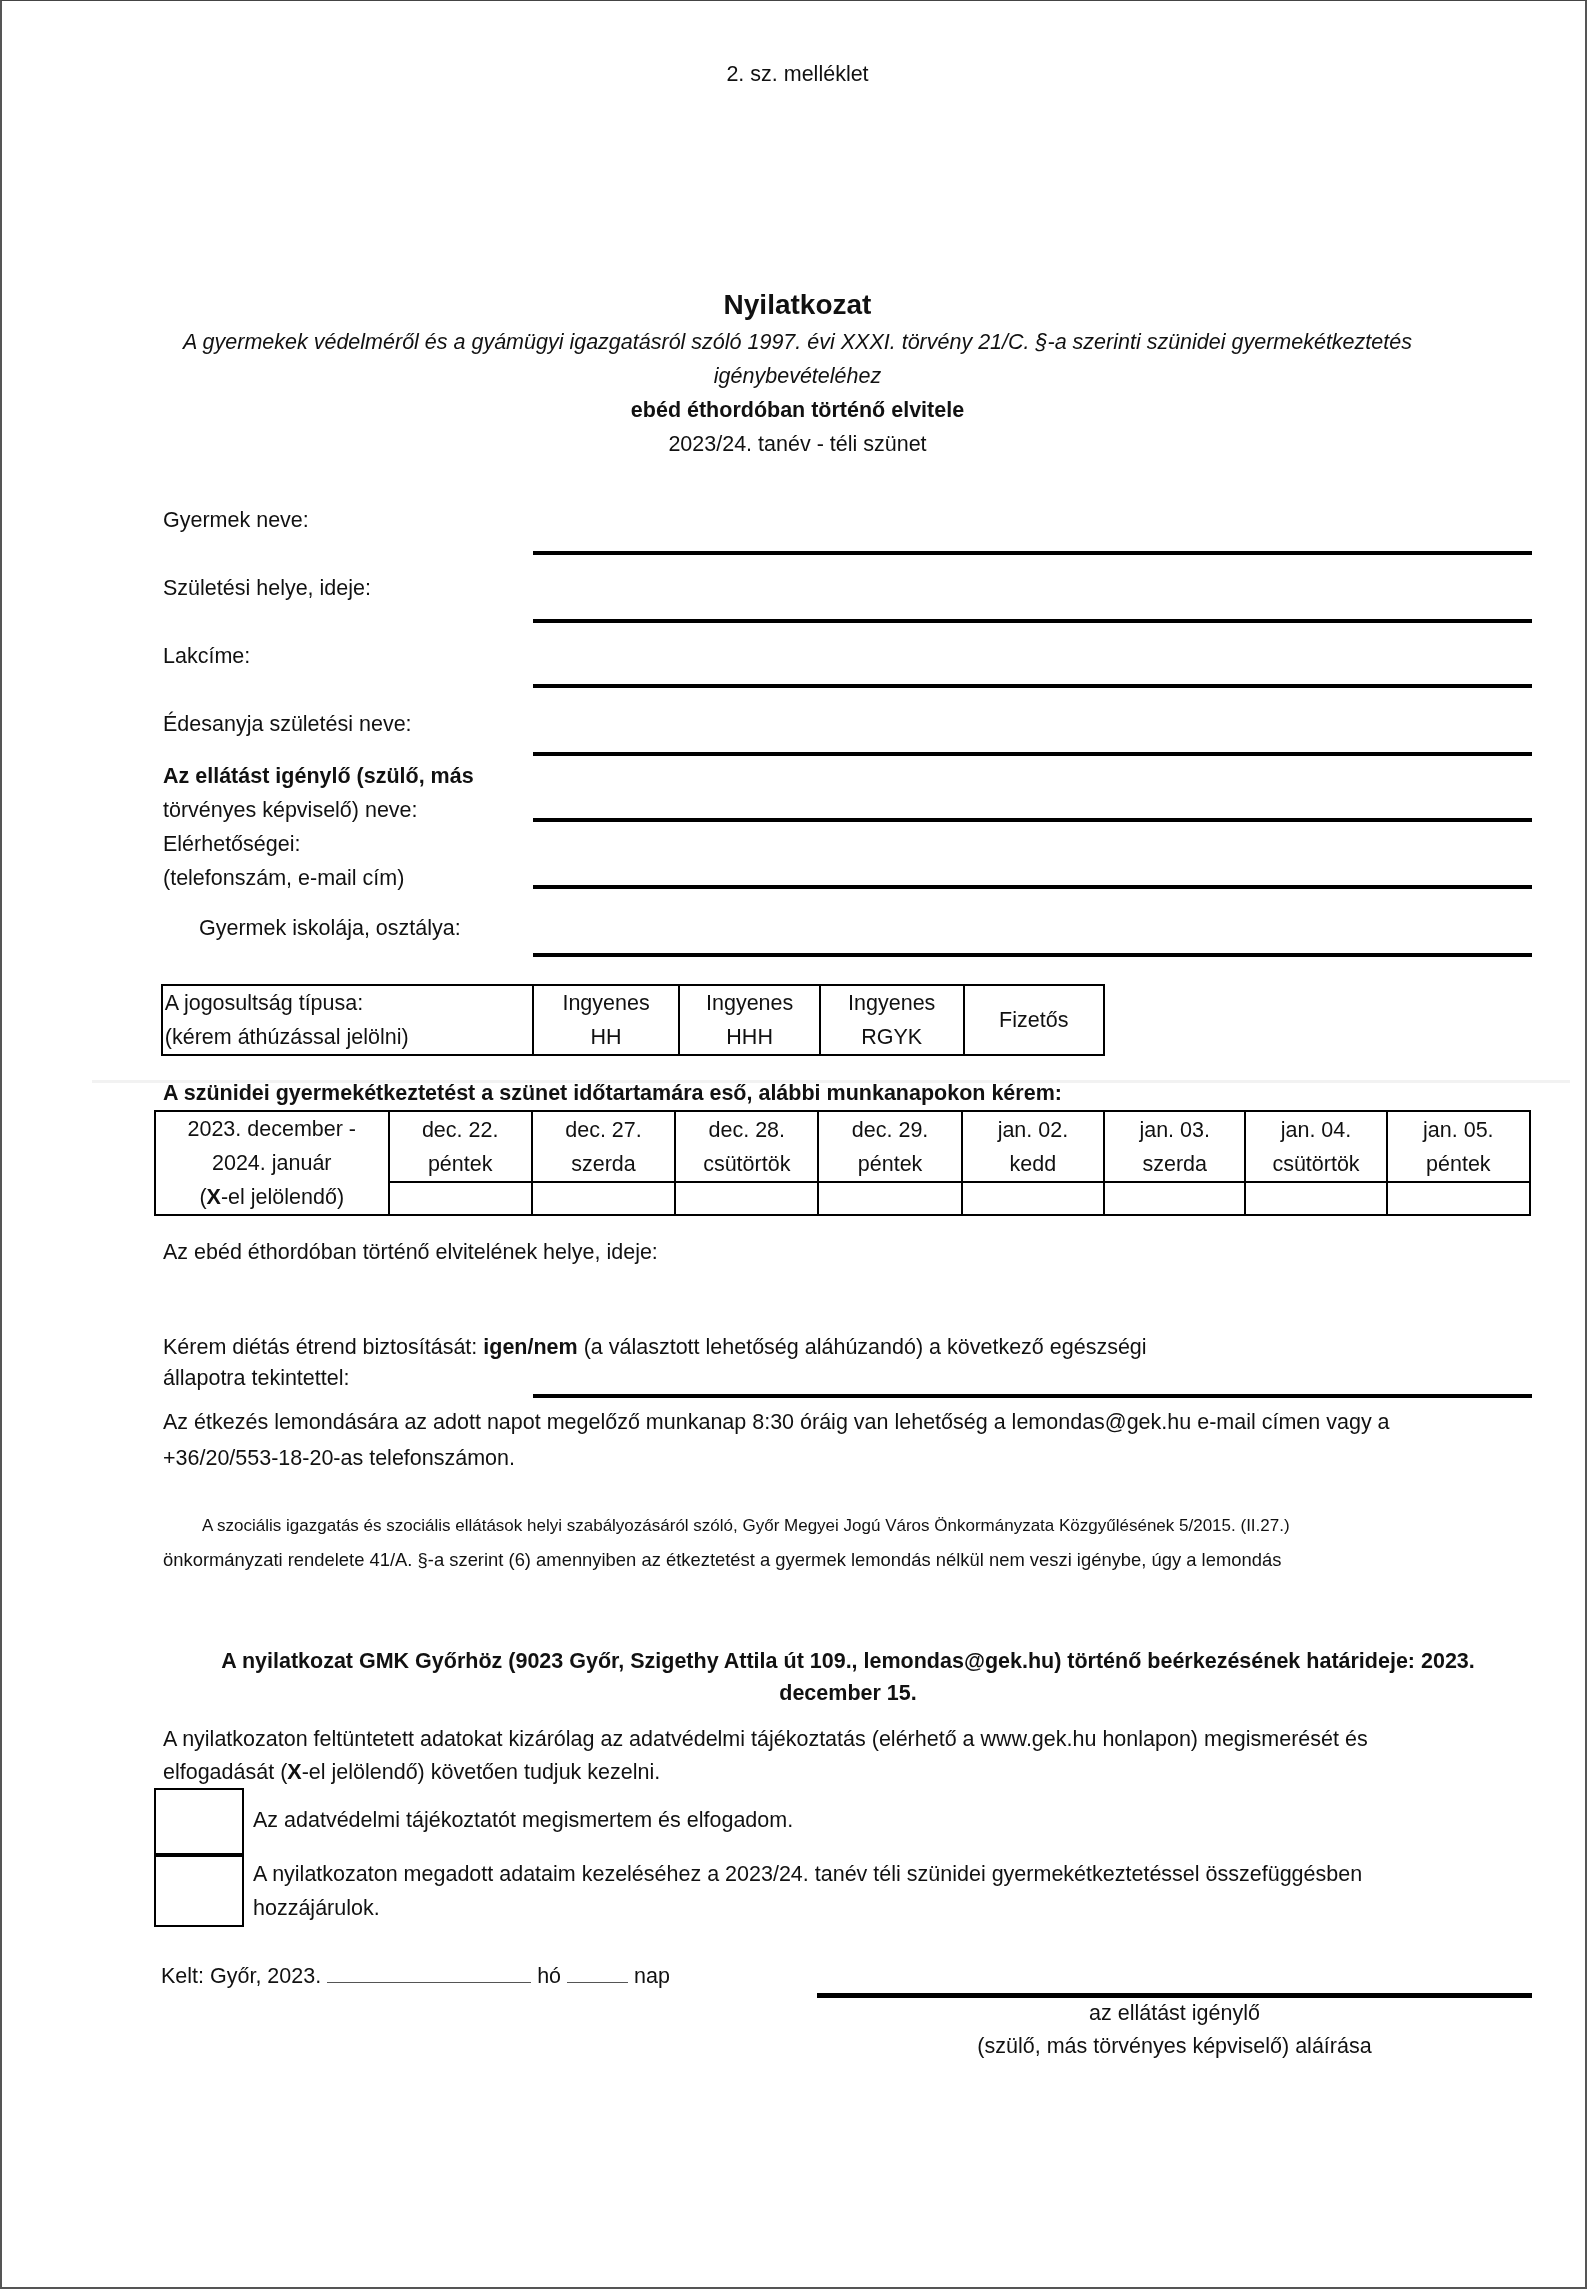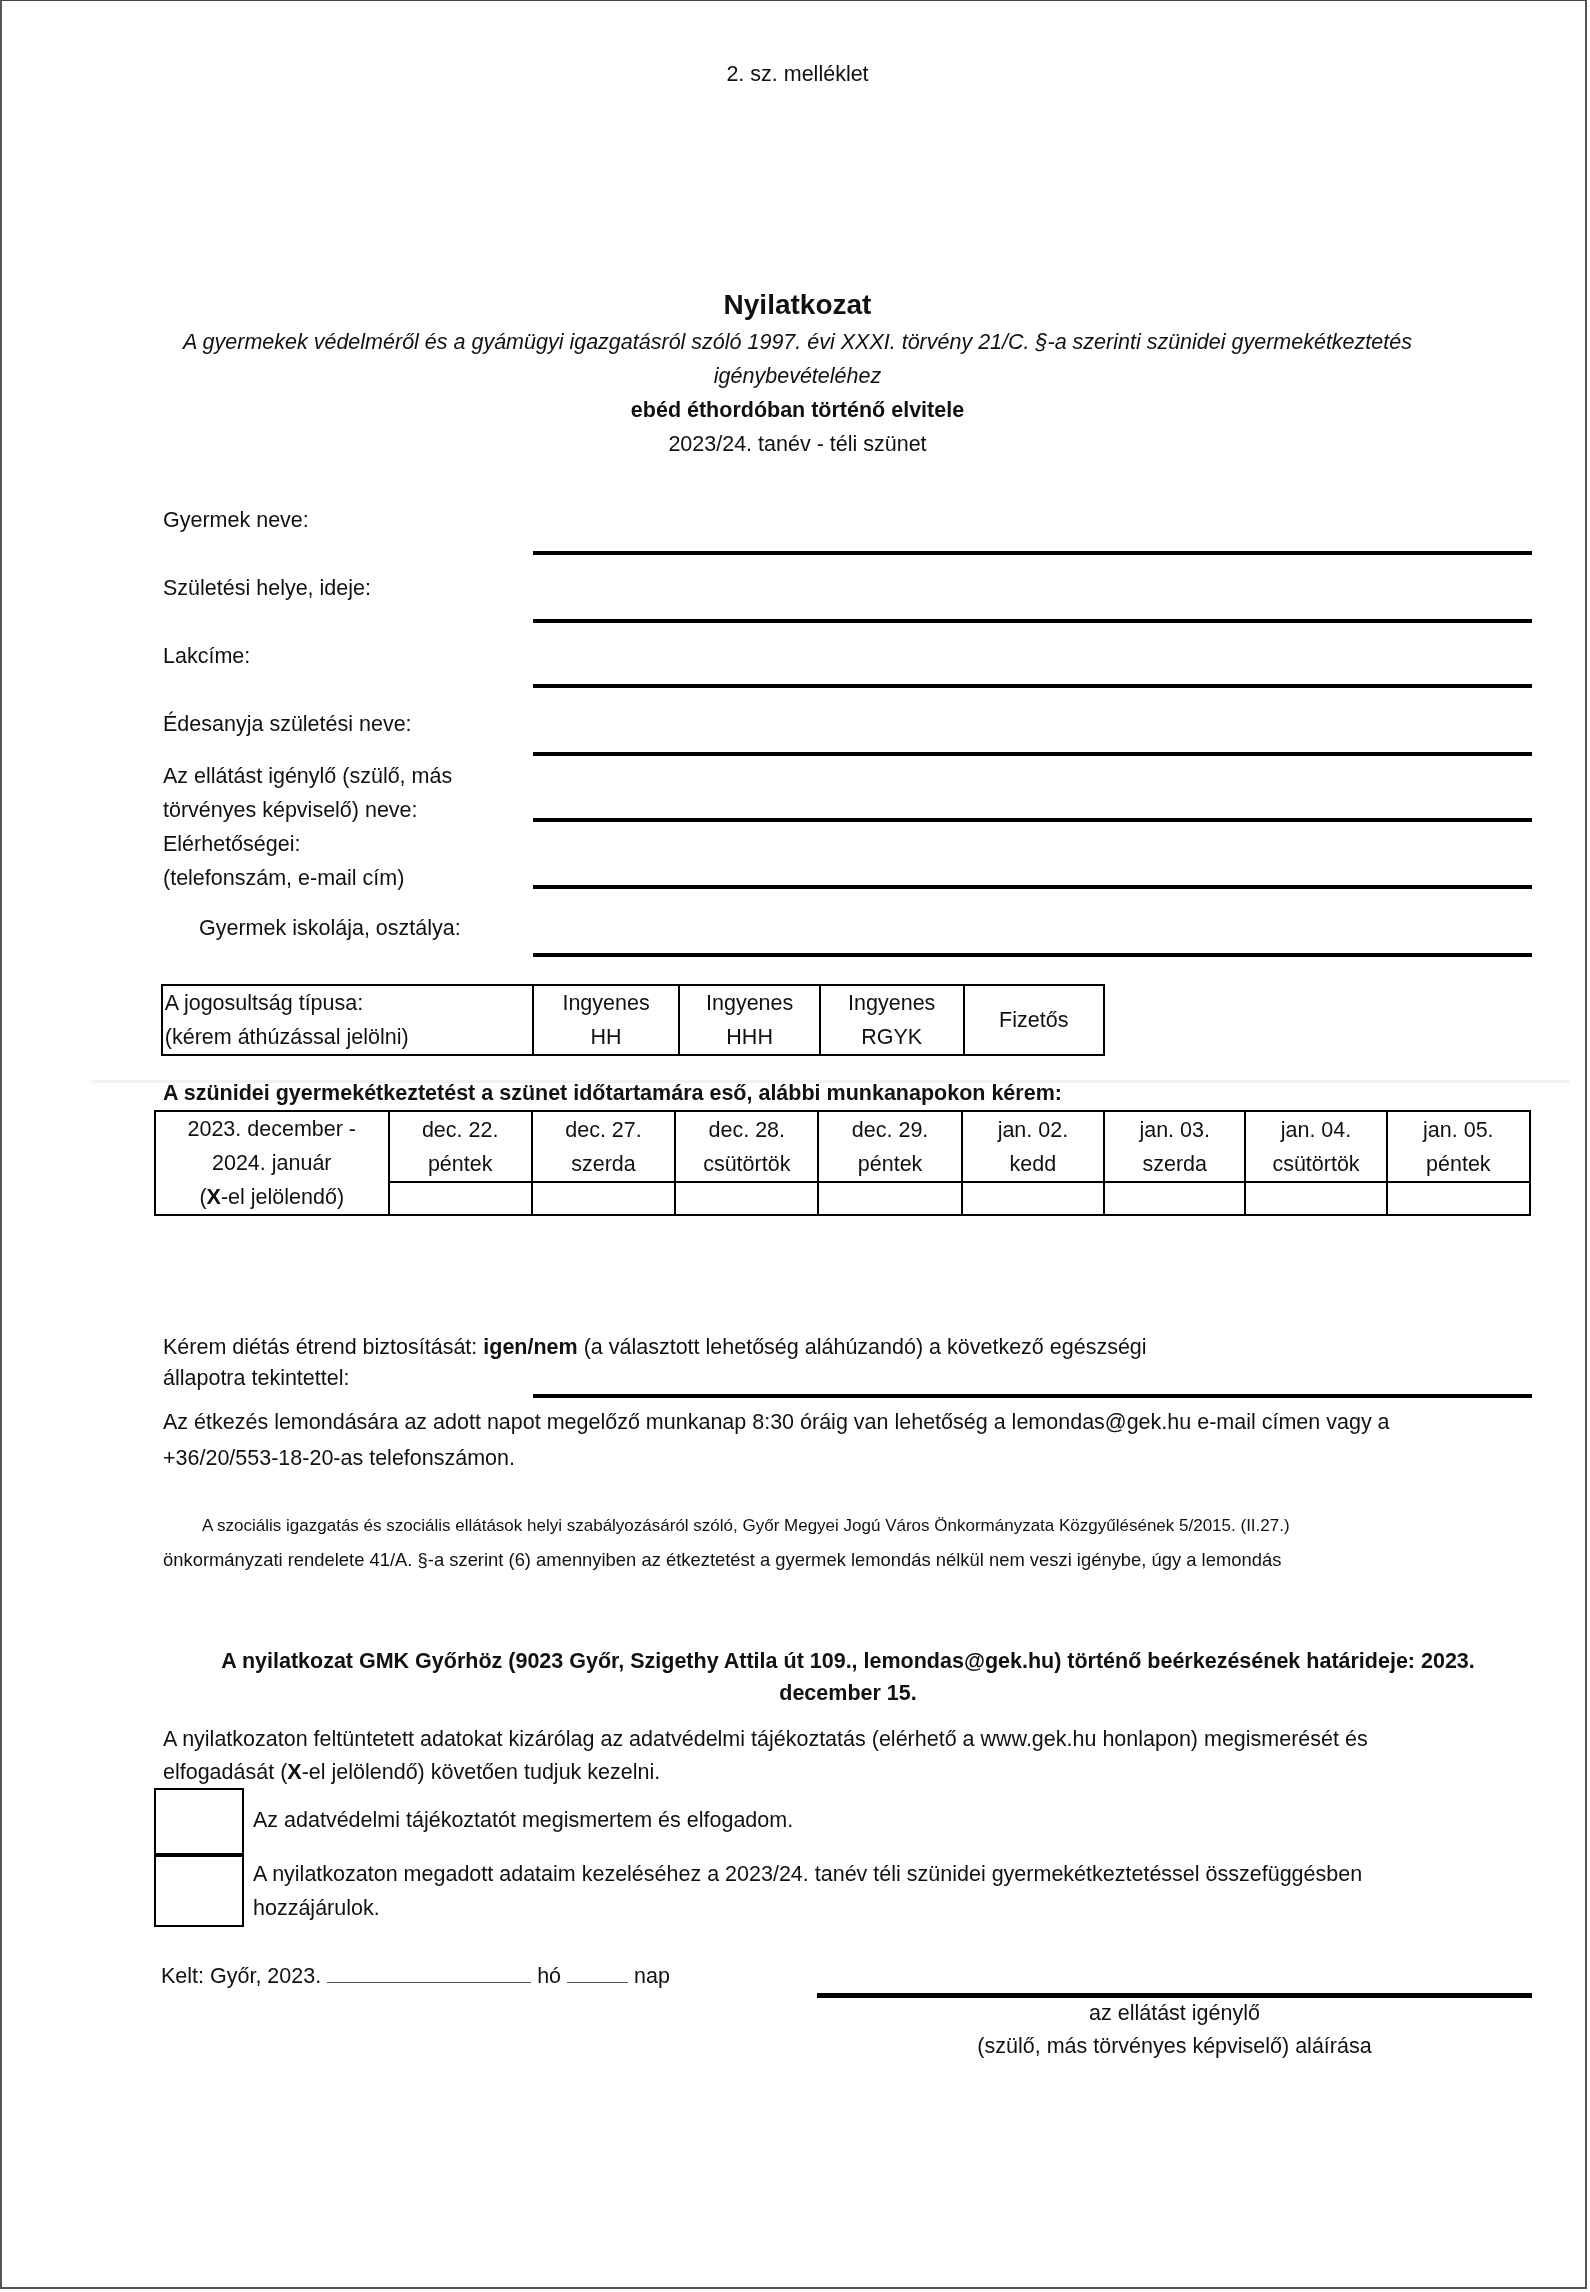--- a/index.html
+++ b/index.html
@@ -42,21 +42,21 @@
   </div>
   <div>
     <div class="abs t24" style="left:161px; top:638px;">Lakcíme:</div>
     <div class="line" style="left:531px; width:999px; top:683px;"></div>
   </div>
   <div>
     <div class="abs t24" style="left:161px; top:706px;">Édesanyja születési neve:</div>
     <div class="line" style="left:531px; width:999px; top:751px;"></div>
   </div>
   <div>
-    <div class="abs t24" style="left:161px; top:758px;">Az ellátást igénylő (szülő, más</div>
+    <div class="abs t24" style="left:161px; top:758px;font-weight:bold;">Az ellátást igénylő (szülő, más</div>
     <div class="abs t24" style="left:161px; top:792px;">törvényes képviselő) neve:</div>
     <div class="line" style="left:531px; width:999px; top:817px;"></div>
   </div>
   <div>
     <div class="abs t24" style="left:161px; top:826px;">Elérhetőségei:</div>
     <div class="abs t24" style="left:161px; top:860px;">(telefonszám, e-mail cím)</div>
     <div class="line" style="left:531px; width:999px; top:884px;"></div>
   </div>
   <div>
     <div class="abs t24" style="left:161px; top:910px;margin-left:36px;">Gyermek iskolája, osztálya:</div>
@@ -140,20 +140,21 @@
       <td></td>
       <td></td>
       <td></td>
       <td></td>
       <td></td>
       <td></td>
     </tr>
   </tbody>
     </table>
 
+  <div class="abs t24" style="left:161px; top:1234px;">Az ebéd éthordóban történő elvitelének helye, ideje:</div>
 
   <div class="abs t24" style="left:161px; top:1329px;">
     <span>Kérem diétás étrend biztosítását: </span><b>igen/nem</b><span> (a választott lehetőség aláhúzandó) a következő egészségi</span>
   </div>
   <div class="abs t24" style="left:161px; top:1360px;">állapotra tekintettel:</div>
   <div class="line" style="left:531px; width:999px; top:1393px;"></div>
 
   <div class="abs t24" style="left:161px; top:1404px;">Az étkezés lemondására az adott napot megelőző munkanap 8:30 óráig van lehetőség a lemondas@gek.hu e-mail címen vagy a</div>
   <div class="abs t24" style="left:161px; top:1440px;text-align:center;">+36/20/553-18-20-as telefonszámon.</div>
 

